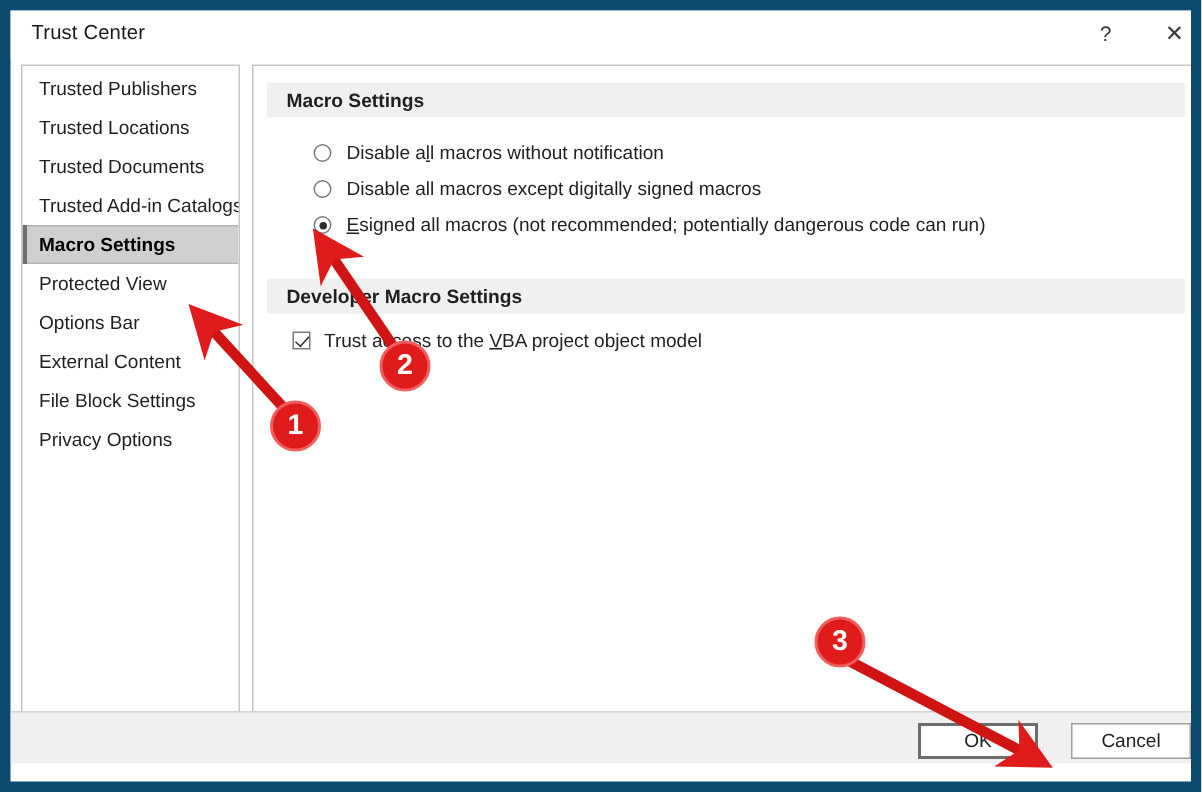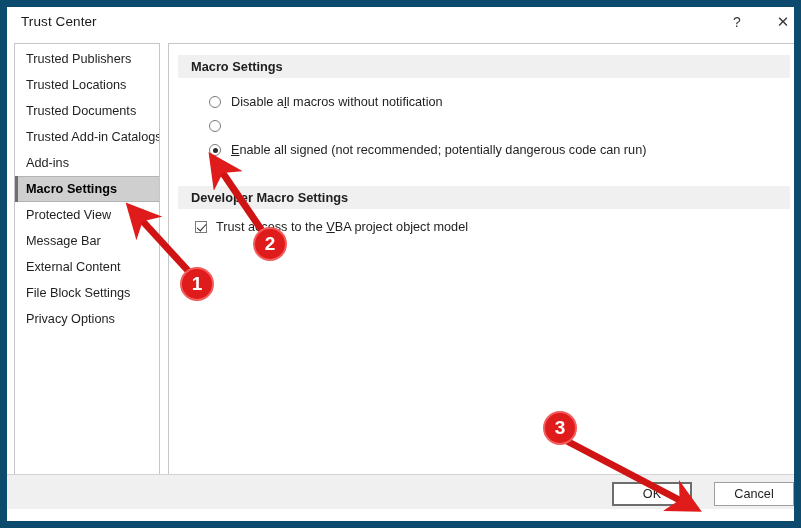--- a/index.html
+++ b/index.html
@@ -240,48 +240,48 @@
     <div class="titlebar-text">Trust Center</div>
     <button class="titlebar-btn help-btn">?</button>
     <button class="titlebar-btn close-btn">✕</button>
   </div>
 
   <div class="sidebar">
     <div class="side-item first">Trusted Publishers</div>
     <div class="side-item">Trusted Locations</div>
     <div class="side-item">Trusted Documents</div>
     <div class="side-item">Trusted Add-in Catalogs</div>
-    <div class="side-item">Add-ins</div>
     <div class="side-item selected">Macro Settings</div>
     <div class="side-item">Protected View</div>
-    <div class="side-item">Message Bar</div>
+    <div class="side-item">Options Bar</div>
     <div class="side-item">External Content</div>
     <div class="side-item">File Block Settings</div>
     <div class="side-item">Privacy Options</div>
   </div>
 
   <div class="panel">
 
     <div class="section-head head-macro">Macro Settings</div>
 
     <div class="optlist">
 
       <div class="opt">
         <span class="radio"></span>
         <span class="opt-label"><span>Disable a</span><span class="ac">l</span><span>l macros without notification</span></span>
       </div>
 
 
       <div class="opt">
         <span class="radio"></span>
+        <span class="opt-label"><span>Disable all macros except di</span><span class="ac">g</span><span>itally signed macros</span></span>
       </div>
 
       <div class="opt">
         <span class="radio on"></span>
-        <span class="opt-label"><span></span><span class="ac">E</span><span>nable all signed (not recommended; potentially dangerous code can run)</span></span>
+        <span class="opt-label"><span></span><span class="ac">E</span><span>signed all macros (not recommended; potentially dangerous code can run)</span></span>
       </div>
 
     </div>
 
     <div class="section-head head-dev">Developer Macro Settings</div>
 
     <div class="devrow">
       <span class="checkbox on"></span>
       <span class="chk-label"><span>Trust access to the </span><span class="ac">V</span><span>BA project object model</span></span>
     </div>

